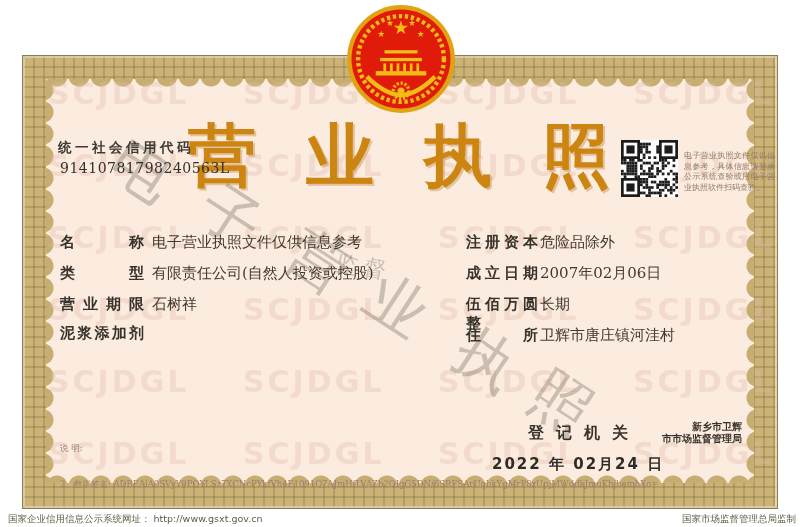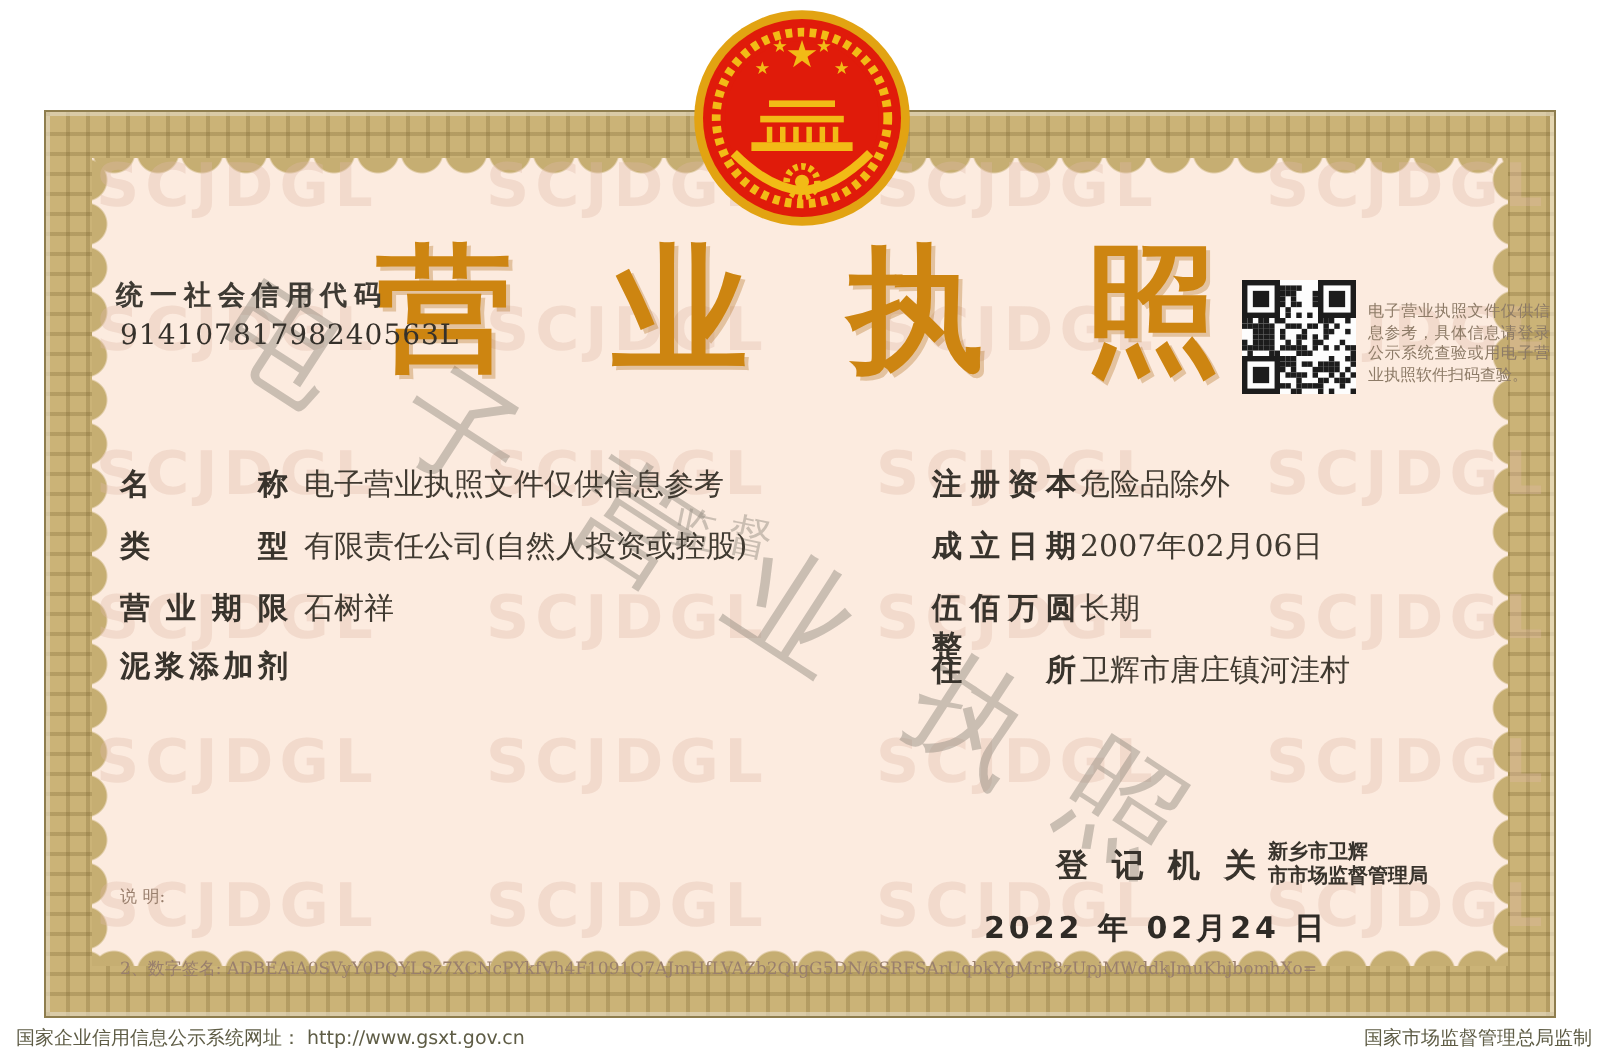--- a/index.html
+++ b/index.html
@@ -52,21 +52,21 @@
        text-align:justify;text-align-last:justify;}
   .val{position:absolute;font-family:"DejaVu Serif","Liberation Serif",serif;
        color:#403a31;font-size:15px;white-space:nowrap;}
   .lbl-l{left:60px;width:84px;} .val-l{left:152px;}
   .lbl-r{left:466px;width:72px;} .val-r{left:540px;}
   .scope-val{left:152px;top:319px;width:298px;font-size:11px;line-height:12.5px;white-space:normal;}
   
   .reg-lbl{position:absolute;left:528px;top:423px;width:100px;font-size:16px;font-weight:bold;
            color:#38332c;text-align:justify;text-align-last:justify;}
   .reg-auth{position:absolute;left:634px;top:421px;width:108px;font-size:10px;line-height:12px;
-            font-weight:bold;color:#38332c;text-align:left;}
+            font-weight:bold;color:#38332c;text-align:right;}
   .issue-date{position:absolute;left:492px;top:455px;font-size:15px;font-weight:bold;
               letter-spacing:2px;color:#2f2b26;}
   
   .note{position:absolute;font-size:8.5px;color:#997f6d;white-space:nowrap;
         font-family:"DejaVu Serif","Liberation Serif",serif;}
   .footer-txt{position:absolute;top:513px;font-size:9.5px;color:#5e5c45;white-space:nowrap;}
 </style>
 </head>
 <body>
 

